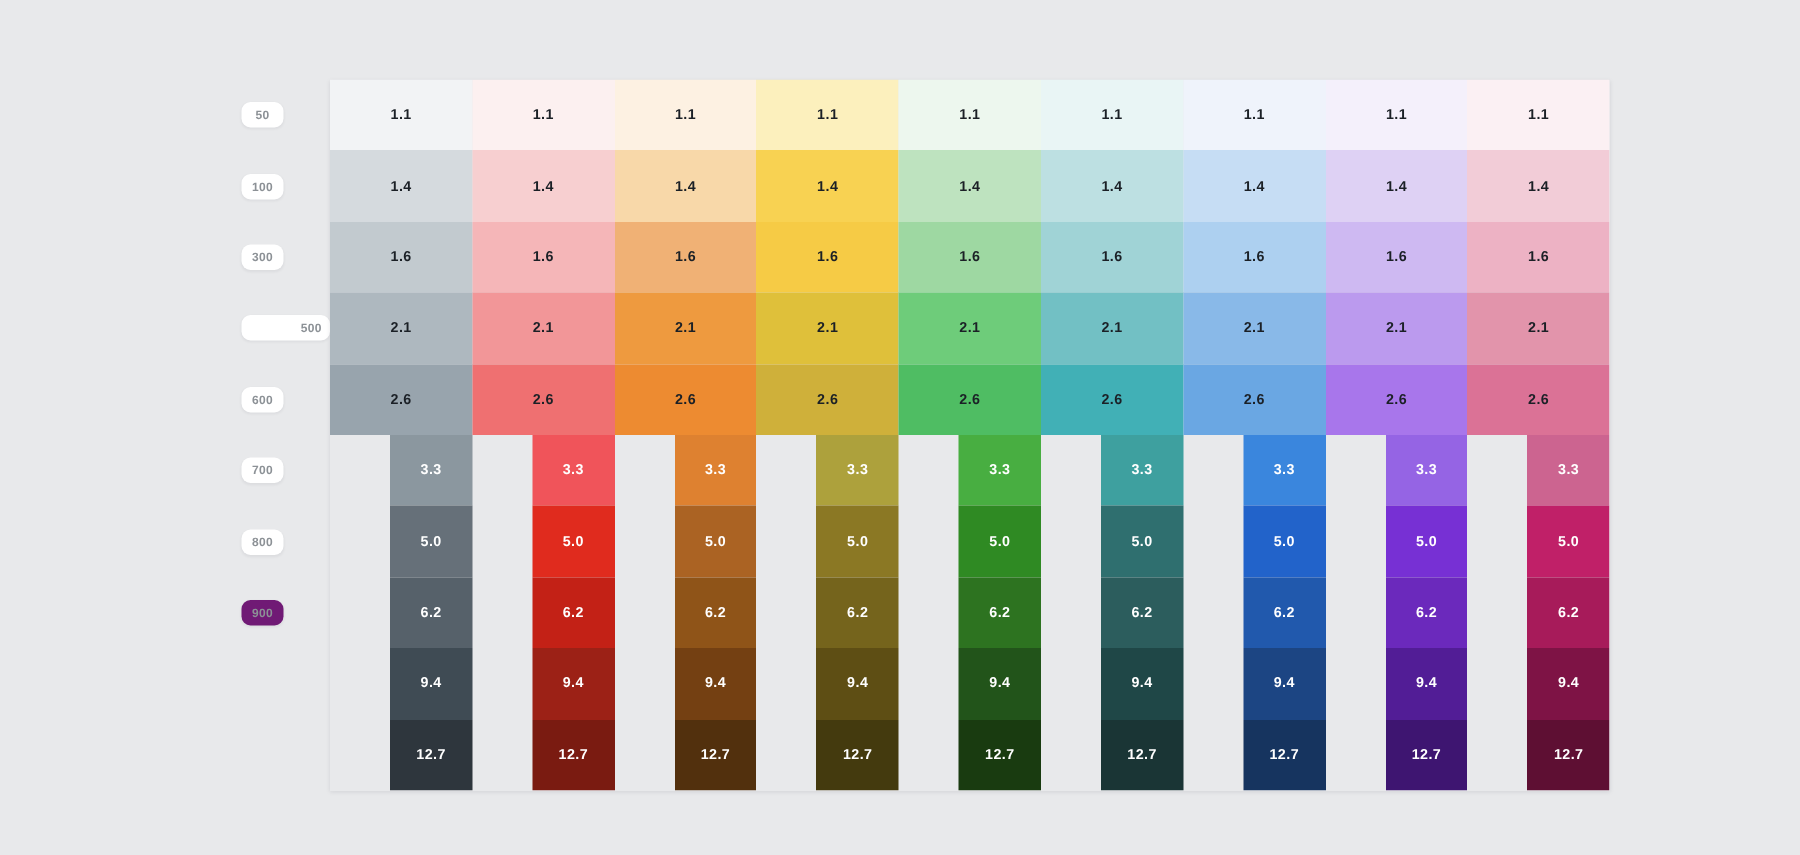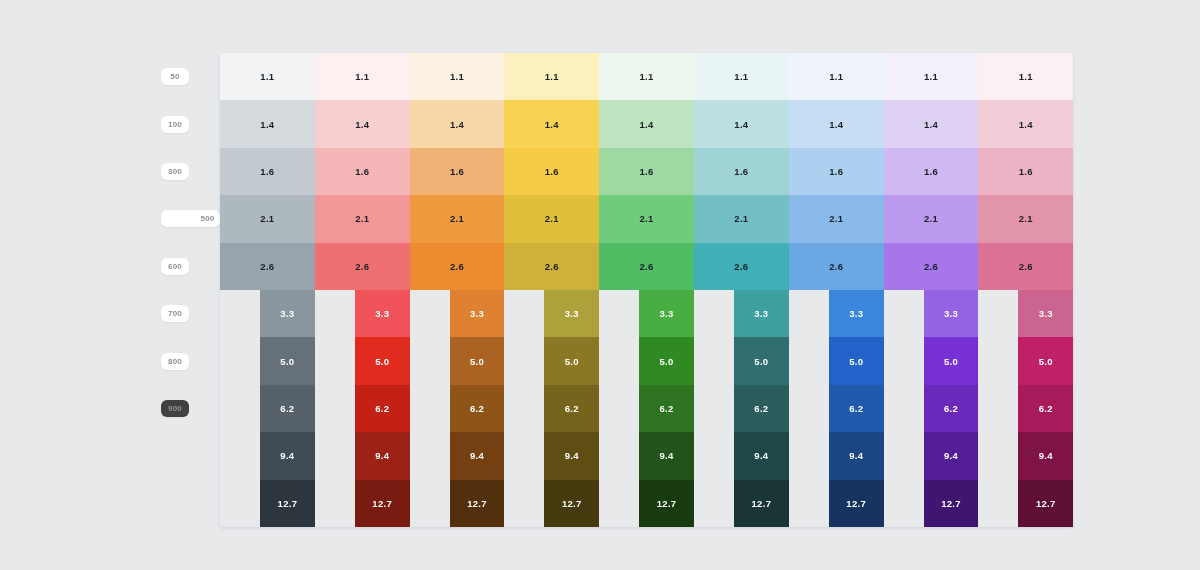--- a/index.html
+++ b/index.html
@@ -96,21 +96,21 @@
         <div class="row-label-cell">
           <div class="row-label-pill" style="background: rgb(255, 255, 255); color: rgb(140, 145, 150);">600</div>
         </div>
         <div class="row-label-cell">
           <div class="row-label-pill" style="background: rgb(255, 255, 255); color: rgb(140, 145, 150);">700</div>
         </div>
         <div class="row-label-cell">
           <div class="row-label-pill" style="background: rgb(255, 255, 255); color: rgb(140, 145, 150);">800</div>
         </div>
         <div class="row-label-cell">
-          <div class="row-label-pill" style="background: #404040; color: rgb(140, 145, 150);">900</div>
+          <div class="row-label-pill" style="background: #701a75; color: rgb(140, 145, 150);">900</div>
         </div>
       </div>
     <div id="swatch-grid">
         <div class="swatch-cell text-dark" style="background: rgb(242, 243, 245); color: rgb(27, 32, 38);">1.1</div>
         <div class="swatch-cell text-dark" style="background: rgb(252, 240, 240); color: rgb(27, 32, 38);">1.1</div>
         <div class="swatch-cell text-dark" style="background: rgb(253, 241, 226); color: rgb(27, 32, 38);">1.1</div>
         <div class="swatch-cell text-dark" style="background: rgb(252, 240, 189); color: rgb(27, 32, 38);">1.1</div>
         <div class="swatch-cell text-dark" style="background: rgb(237, 247, 238); color: rgb(27, 32, 38);">1.1</div>
         <div class="swatch-cell text-dark" style="background: rgb(233, 245, 245); color: rgb(27, 32, 38);">1.1</div>
         <div class="swatch-cell text-dark" style="background: rgb(239, 243, 251); color: rgb(27, 32, 38);">1.1</div>

